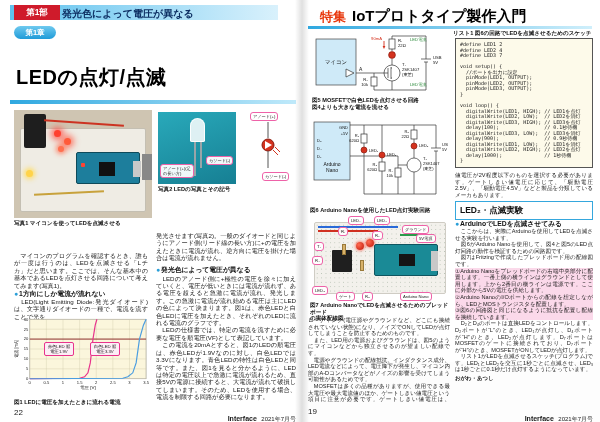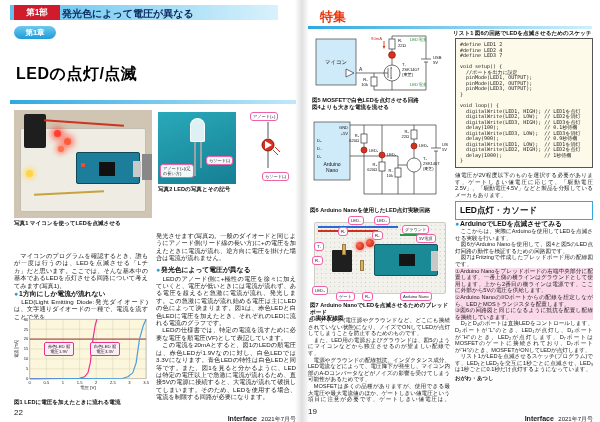--- a/index.html
+++ b/index.html
@@ -28,21 +28,21 @@
 
 <div class="abs" style="left:0;top:0;width:300px;height:422px;background:#fff">
 
   <div class="abs" style="left:10px;top:5px;width:268px;height:15px;background:linear-gradient(90deg,#5fc2ee,#d9f1fc)">
     <div class="abs" style="left:4px;top:0;width:46px;height:15px;background:#cf1b2b;color:#fff;font-size:8.5px;font-weight:bold;text-align:center;line-height:15px">第1部</div>
     <div class="abs" style="left:52px;top:2px;font-size:10px;font-weight:900;color:#0d2f63">発光色によって電圧が異なる</div>
   </div>
 
   <div class="abs" style="left:14px;top:26px;width:42px;height:13px;border-radius:7px;background:linear-gradient(180deg,#6ec9ef,#1f9bd8);color:#fff;font-size:7.5px;font-weight:bold;text-align:center;line-height:13px">第1章</div>
 
-  <div class="abs" style="left:16px;top:64px;font-size:16px;font-weight:900;letter-spacing:0.5px;color:#000">LEDの点灯/点滅</div>
+  <div class="abs" style="left:16px;top:64px;font-size:20px;font-weight:900;letter-spacing:0.5px;color:#000">LEDの点灯/点滅</div>
 
   <div class="abs" style="left:10px;top:100px;width:286px;height:4px;background:linear-gradient(90deg,#2fa8e0,#bfe9fa)"></div>
 
   <div class="abs" style="left:14px;top:110px;width:138px;height:108px;background:#cfc5b2;overflow:hidden">
     <div class="abs" style="left:6px;top:18px;width:126px;height:84px;background:#efece4;border-radius:2px;border:1px solid #c4bfb2;background-image:radial-gradient(circle,#b9b2a2 0.6px,transparent 0.7px);background-size:4px 4px"></div>
     <div class="abs" style="left:10px;top:4px;width:22px;height:34px;background:#1e1e1e;border-radius:2px"></div>
     <div class="abs" style="left:40px;top:20px;width:7px;height:7px;border-radius:50%;background:#ff4030;box-shadow:0 0 6px 3px rgba(255,80,70,.85)"></div>
     <div class="abs" style="left:50px;top:28px;width:7px;height:7px;border-radius:50%;background:#ff5a3a;box-shadow:0 0 6px 3px rgba(255,90,70,.8)"></div>
     <div class="abs" style="left:44px;top:36px;width:6px;height:6px;border-radius:50%;background:#ff7050;box-shadow:0 0 5px 2px rgba(255,110,80,.8)"></div>
     <div class="abs" style="left:12px;top:60px;width:7px;height:7px;border-radius:50%;background:#ffd34a;box-shadow:0 0 5px 2px rgba(255,220,90,.9)"></div>
@@ -141,20 +141,21 @@
     <span style="font-size:7px;font-weight:900">Interface</span>
     <span style="font-size:6px">2021年7月号</span>
   </div>
 </div>
 
 <div class="abs" style="left:295px;top:0;width:14px;height:422px;background:linear-gradient(90deg,rgba(0,0,0,0),rgba(0,0,0,0.12),rgba(0,0,0,0));z-index:4"></div>
 
 <div class="abs" style="left:300px;top:0;width:300px;height:362px;background:#fff">
 
   <div class="abs" style="left:20px;top:8px;font-size:13px;font-weight:900;color:#e8380d">特集</div>
+  <div class="abs" style="left:52px;top:7px;font-size:15px;font-weight:900;color:#000">IoTプロトタイプ製作入門</div>
   <div class="abs" style="left:8px;top:26px;width:284px;height:3px;background:linear-gradient(90deg,#2fa8e0,#cfeffb)"></div>
 
   <svg class="abs" style="left:14px;top:33px" width="130" height="62" viewBox="0 0 130 62">
     <g stroke="#333" stroke-width="0.7" fill="none">
       <rect x="2" y="6" width="40" height="46" fill="#cfeaf8" stroke="#444"></rect>
       <polygon points="32,36 32,44 40,40" fill="#fff"></polygon>
       <line x1="42" y1="40" x2="70" y2="40"></line>
       <circle cx="78" cy="40" r="8" fill="#fff"></circle>
       <line x1="70" y1="40" x2="74" y2="40"></line>
         <line x1="74" y1="35" x2="74" y2="45"></line>
@@ -321,21 +322,21 @@
         <div class="code-line">  digitalWrite(LED3, LOW);  // LED3を消灯</div>
         <div class="code-line">  delay(900);               // 0.9秒待機</div>
         <div class="code-line">  digitalWrite(LED1, LOW);  // LED1を消灯</div>
         <div class="code-line">  digitalWrite(LED2, HIGH); // LED2を点灯</div>
         <div class="code-line">  delay(1000);              // 1秒待機</div>
         <div class="code-line">}</div>
       </div>
   </div>
 
   <div class="abs p2" style="left:155px;top:172px;width:138px">値電圧が2V程度以下のものを選択する必要があります。ゲートしきい値電圧に応じて、「駆動電圧2.5V」、「駆動電圧4.5V」などと製品を分類しているメーカもあります。</div>
-  <div class="abs" style="left:155px;top:201px;width:138px;border:1.6px solid #35a7dd;padding:2.5px 4px;font-weight:bold;font-size:8.5px;color:#111">LED点灯・カソード</div>
+  <div class="abs" style="left:155px;top:201px;width:138px;border:1.6px solid #35a7dd;padding:2.5px 4px;font-weight:bold;font-size:8.5px;color:#111">LED₂・点滅実験</div>
   <div class="abs bh" style="left:155px;top:219px"><span class="dot">●</span><span>ArduinoでLEDを点滅させてみる</span></div>
   <div class="abs" style="left:155px;top:228px;width:138px;height:160px;overflow:hidden">
     <div class="p2">　ここからは、実際にArduinoを使用してLEDを点滅させる実験を行います。</div>
     <div class="p2">　図6がArduino Nanoを使用して、図4と図5のLED点灯回路の動作を検証するための回路図です。</div>
     <div class="p2">　図7はFritzingで作成したブレッドボード用の配線図です。</div>
     <div class="p2 step">①Arduino Nanoをブレッドボードの右端中央部分に配置します。一番上側の横ラインはグラウンドとして使用します。上から2番目の横ラインは電源です。ここに外部から5Vの電圧を供給します。</div>
     <div class="p2 step">②Arduino NanoのI/Oポートからの配線を想定しながら、LEDとMOSトランジスタを配置します。</div>
     <div class="p2 step">③図6の回路図と同じになるように抵抗を配置し配線を接続していきます。</div>
     <div class="p2">　D₂とD₄のポートは直接LEDをコントロールします。D₂ポートが“L”のとき、LED₁が点灯し、D₄ポートが“H”のとき、LED₂が点灯します。D₇ポートはMOSFETのゲートに接続されており、D₇ポートが“H”のとき、MOSFETがONしてLEDが点灯します。</div>
     <div class="p2">　リスト1がLEDを点滅させるスケッチ(プログラム)です。LED₁とLED₂を交互に1秒ごとに点滅させ、LED₃は1秒ごとに0.1秒だけ点灯するようになっています。</div>

